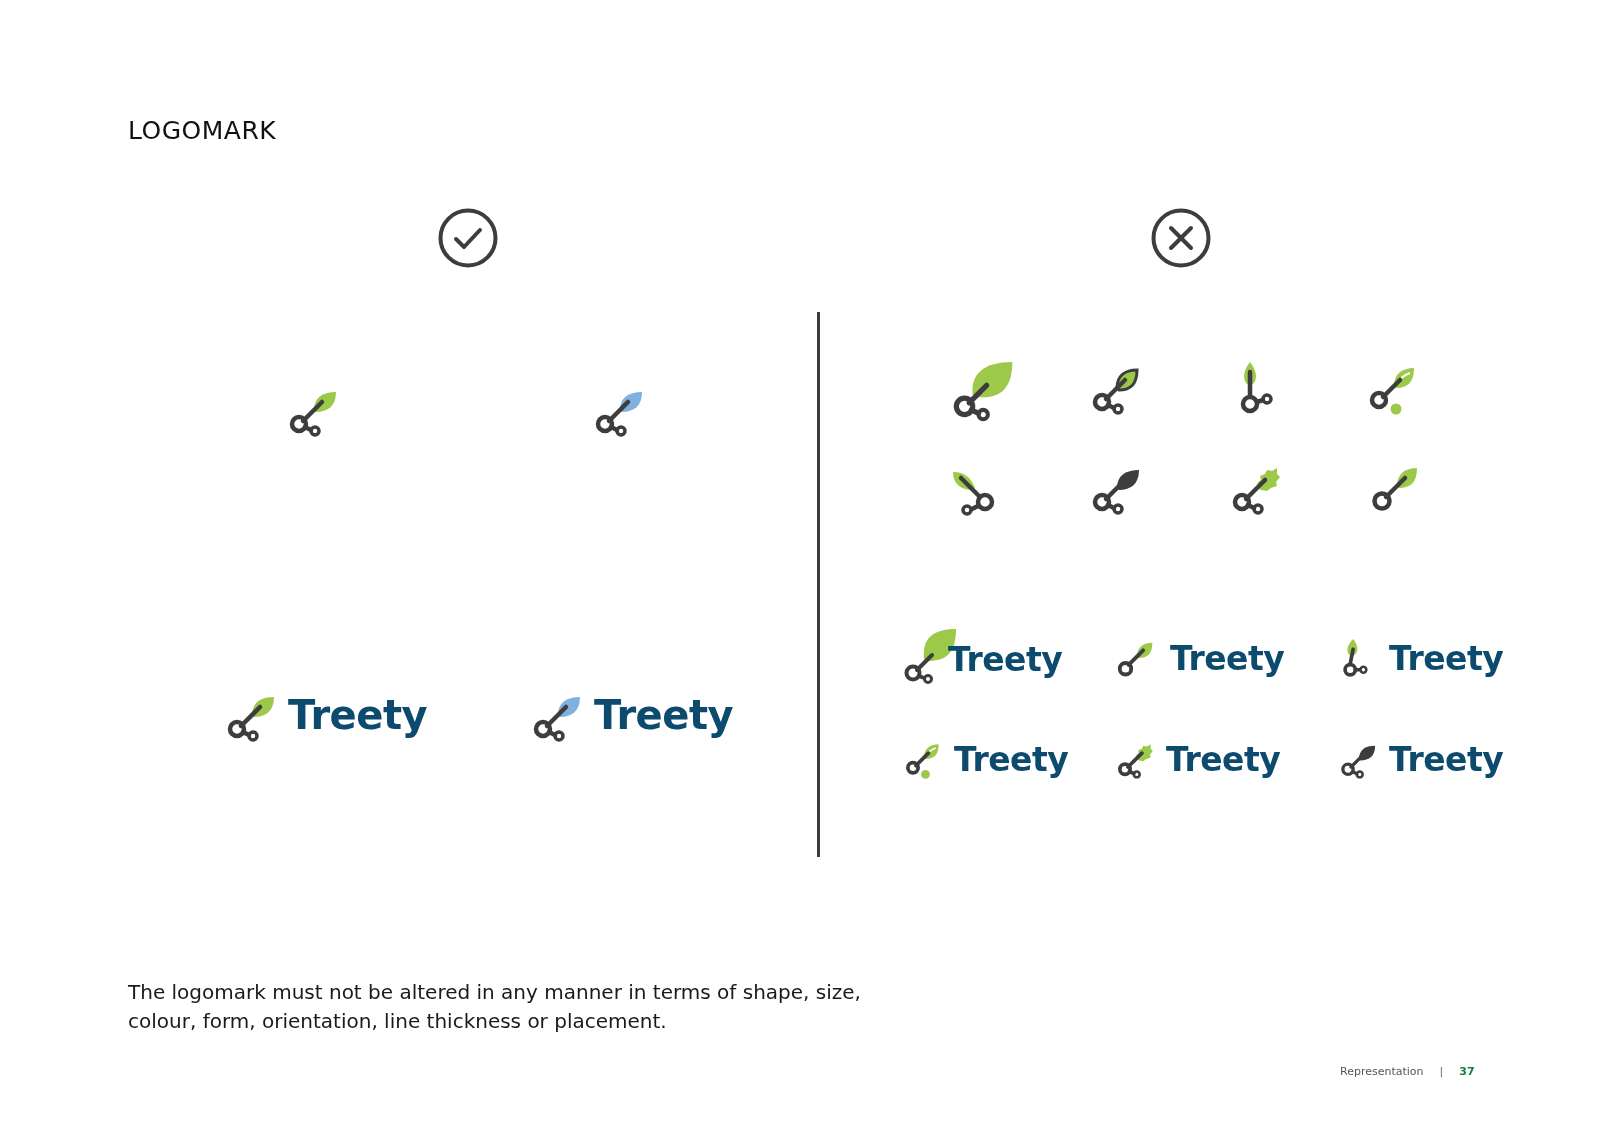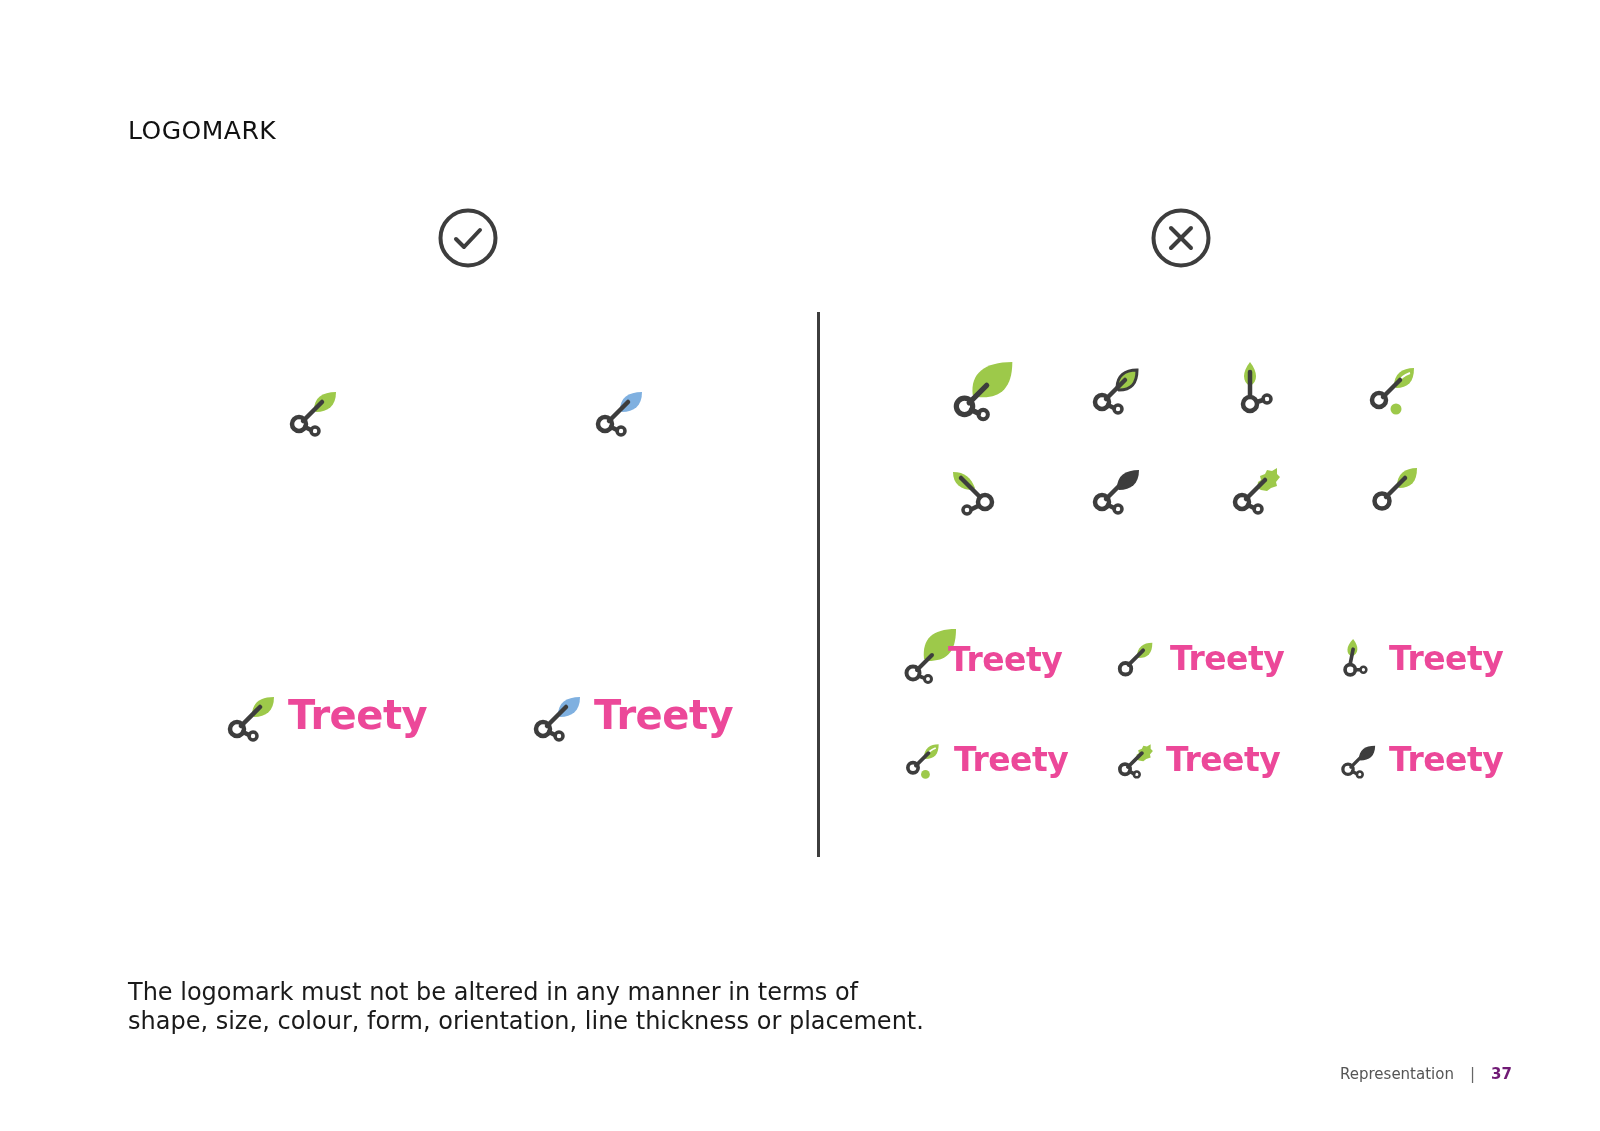--- a/index.html
+++ b/index.html
@@ -3,24 +3,24 @@
 <meta charset="utf-8">
 <style>
   html, body { margin:0; padding:0; background:#ffffff; }
   body { width:1600px; height:1131px; position:relative; overflow:hidden; font-family:"DejaVu Sans", sans-serif; color:#1a1a1a; }
   .abs { position:absolute;margin-left:12px; }
   .title { left:116px; top:116px; font-size:25px; letter-spacing:0.5px; color:#111; font-family:"DejaVu Sans", sans-serif; }
   .status-icon { width:62px; height:62px; }
   .divider { left:805px; top:312px; width:3px; height:545px; background:#3d3d3d; }
   .mark { width:60px; height:60px; }
   .wordmark { display:flex; align-items:center; }
-  .wordmark .wtext { font-family:"DejaVu Sans", sans-serif; font-weight:bold; color:#ec4899; letter-spacing:-0.5px; }
-  .body-text { left:116px; top:978px; width:800px; font-size:24px; line-height:29px; color:#1a1a1a; }
-  .footer { left:1328px; top:1065px; font-size:15px; color:#555; display:flex; gap:16px; align-items:flex-end; }
-  .footer .pg { font-weight:bold; color:#701a75; }
+  .wordmark .wtext { font-family:"DejaVu Sans", sans-serif; font-weight:bold; color:#0c4a6e; letter-spacing:-0.5px; }
+  .body-text { left:116px; top:978px; width:800px; font-size:20px; line-height:29px; color:#1a1a1a; }
+  .footer { left:1328px; top:1065px; font-size:11px; color:#555; display:flex; gap:16px; align-items:flex-end; }
+  .footer .pg { font-weight:bold; color:#15803d; }
   .footer .sep { color:#666; }
 </style>
 </head>
 <body>
 
 <svg width="0" height="0" style="position:absolute">
   <defs>
 
     <symbol id="mk-std" viewBox="0 0 60 60">
       <path d="M30 30 C30 18 38 12 52 12 C52 26 44 32 32 32 Z" fill="var(--leaf,#9dc94a)"></path>

